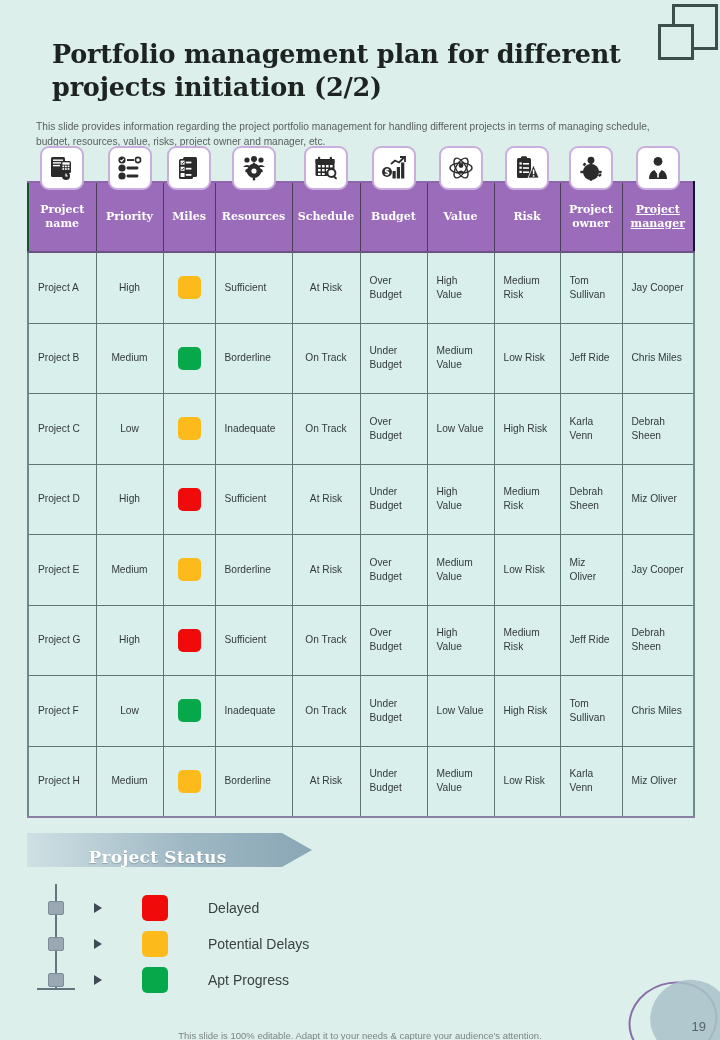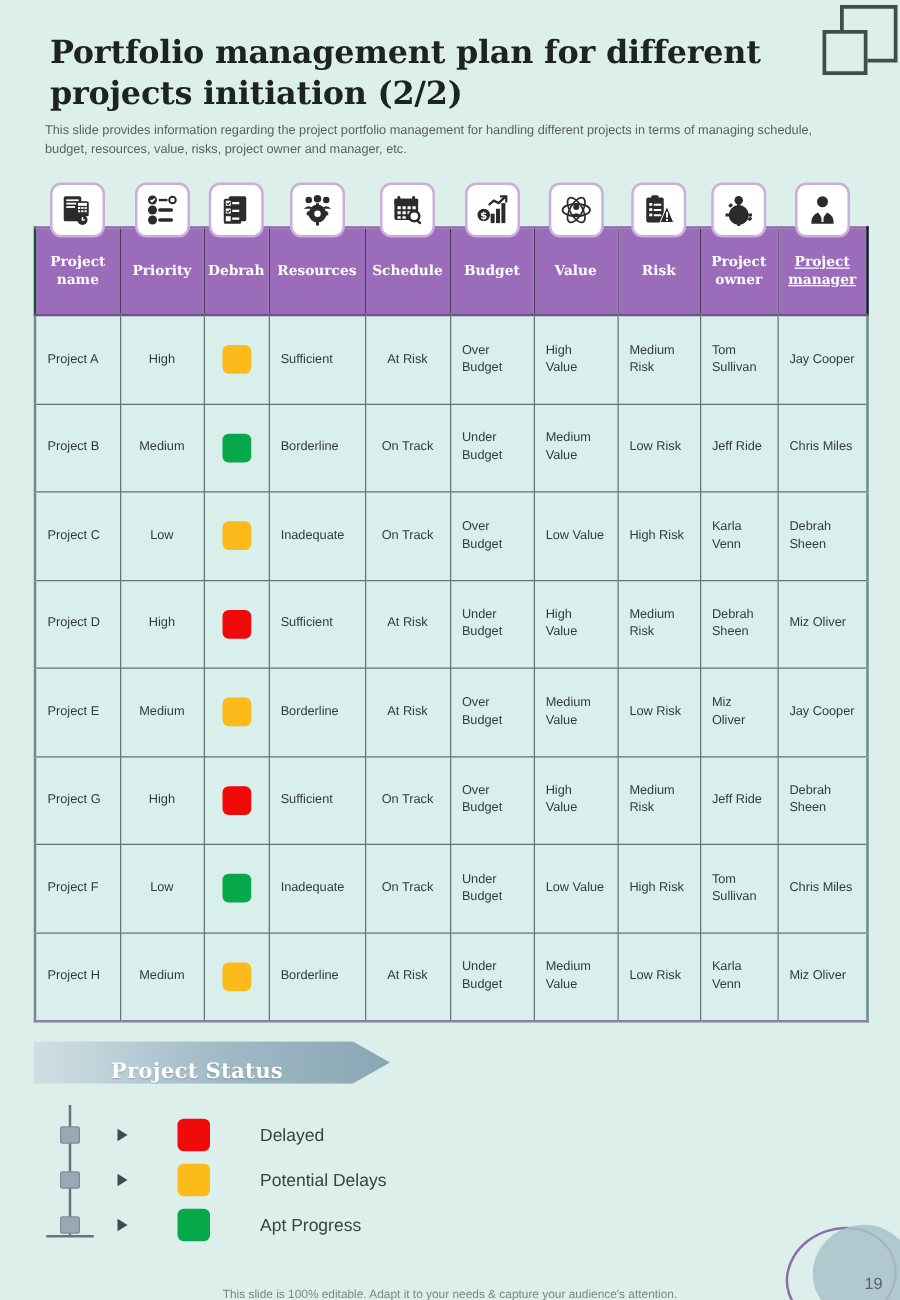--- a/index.html
+++ b/index.html
@@ -13,21 +13,21 @@
   
   .deco-sq{position:absolute;border:3px solid #3c4f4d;box-sizing:border-box;}
   .deco-sq.a{left:672px;top:4px;width:46px;height:46px;}
   .deco-sq.b{left:658px;top:24px;width:36px;height:36px;background:#dcefeb;}
 
   
   .header{position:absolute;left:36px;top:22px;right:70px;}
   .title{
     font-family:"DejaVu Serif", serif;
     font-weight:bold;font-size:25.5px;line-height:1.30;
-    color:#1d2321;letter-spacing:-0.2px;margin:4px;
+    color:#1d2321;letter-spacing:-0.2px;margin:16px;
   }
   .subtitle{
     margin:6px 0 0 0;font-size:10.2px;line-height:1.42;color:#585f5e;
     max-width:625px;
   }
 
   
   .table-wrap{position:absolute;left:27px;top:181px;width:666px;}
   table.pm{border-collapse:collapse;width:666px;table-layout:fixed;}
   table.pm th{
@@ -208,21 +208,21 @@
                 <rect x="4.6" y="5.6" width="4" height="4" fill="#fff"></rect>
                 <path d="M5.3 7.6 l1.1 1.1 l1.8 -2" stroke="#2b2b2b" stroke-width="1" fill="none"></path>
                 <rect x="9.8" y="6.6" width="5.6" height="1.8" fill="#fff"></rect>
                 <rect x="4.6" y="11.8" width="4" height="4" fill="#fff"></rect>
                 <path d="M5.3 13.8 l1.1 1.1 l1.8 -2" stroke="#2b2b2b" stroke-width="1" fill="none"></path>
                 <rect x="9.8" y="12.8" width="5.6" height="1.8" fill="#fff"></rect>
                 <rect x="4.6" y="18" width="4" height="4" fill="#fff"></rect>
                 <rect x="9.8" y="19" width="5.6" height="1.8" fill="#fff"></rect>
               </svg>
         </span>
-        <span>Debrah</span>
+        <span>Miles</span>
       </th>
 
       <th>
         <span class="icon-badge">
           <svg width="26" height="26" viewBox="0 0 26 26">
                 <circle cx="6" cy="5" r="2.6" fill="#2b2b2b"></circle>
                 <circle cx="13" cy="4" r="3" fill="#2b2b2b"></circle>
                 <circle cx="20" cy="5" r="2.6" fill="#2b2b2b"></circle>
                 <path d="M2 12 q4 -4 8 0 z" fill="#2b2b2b"></path>
                 <path d="M8 11 q5 -5 10 0 z" fill="#2b2b2b"></path>

